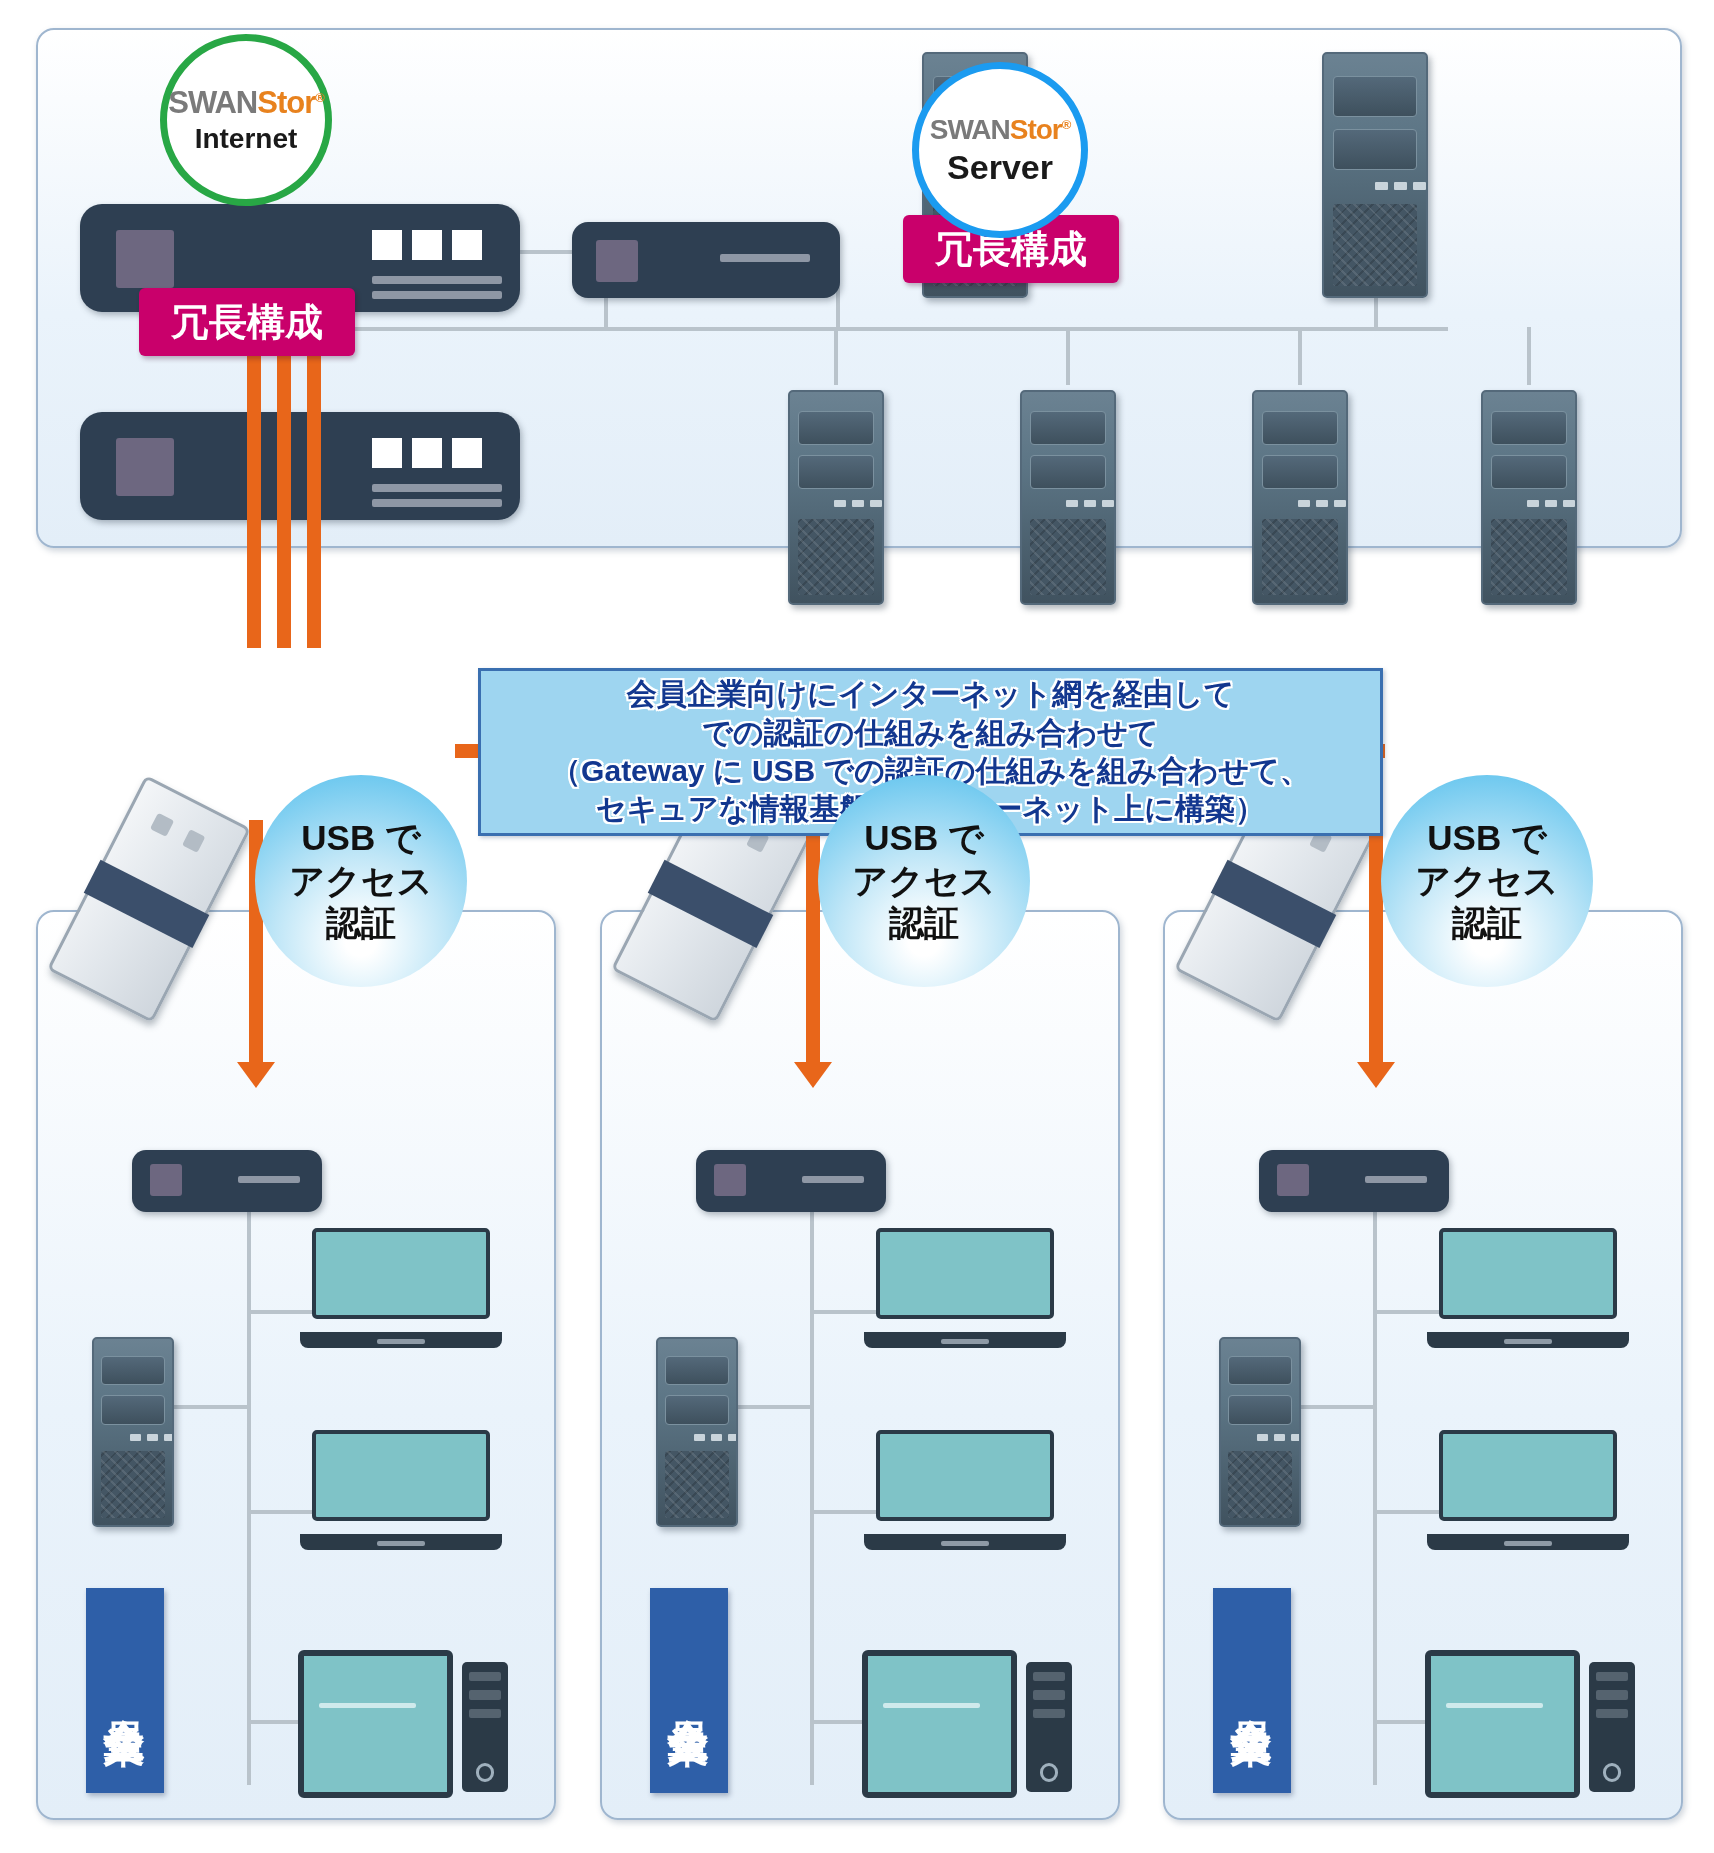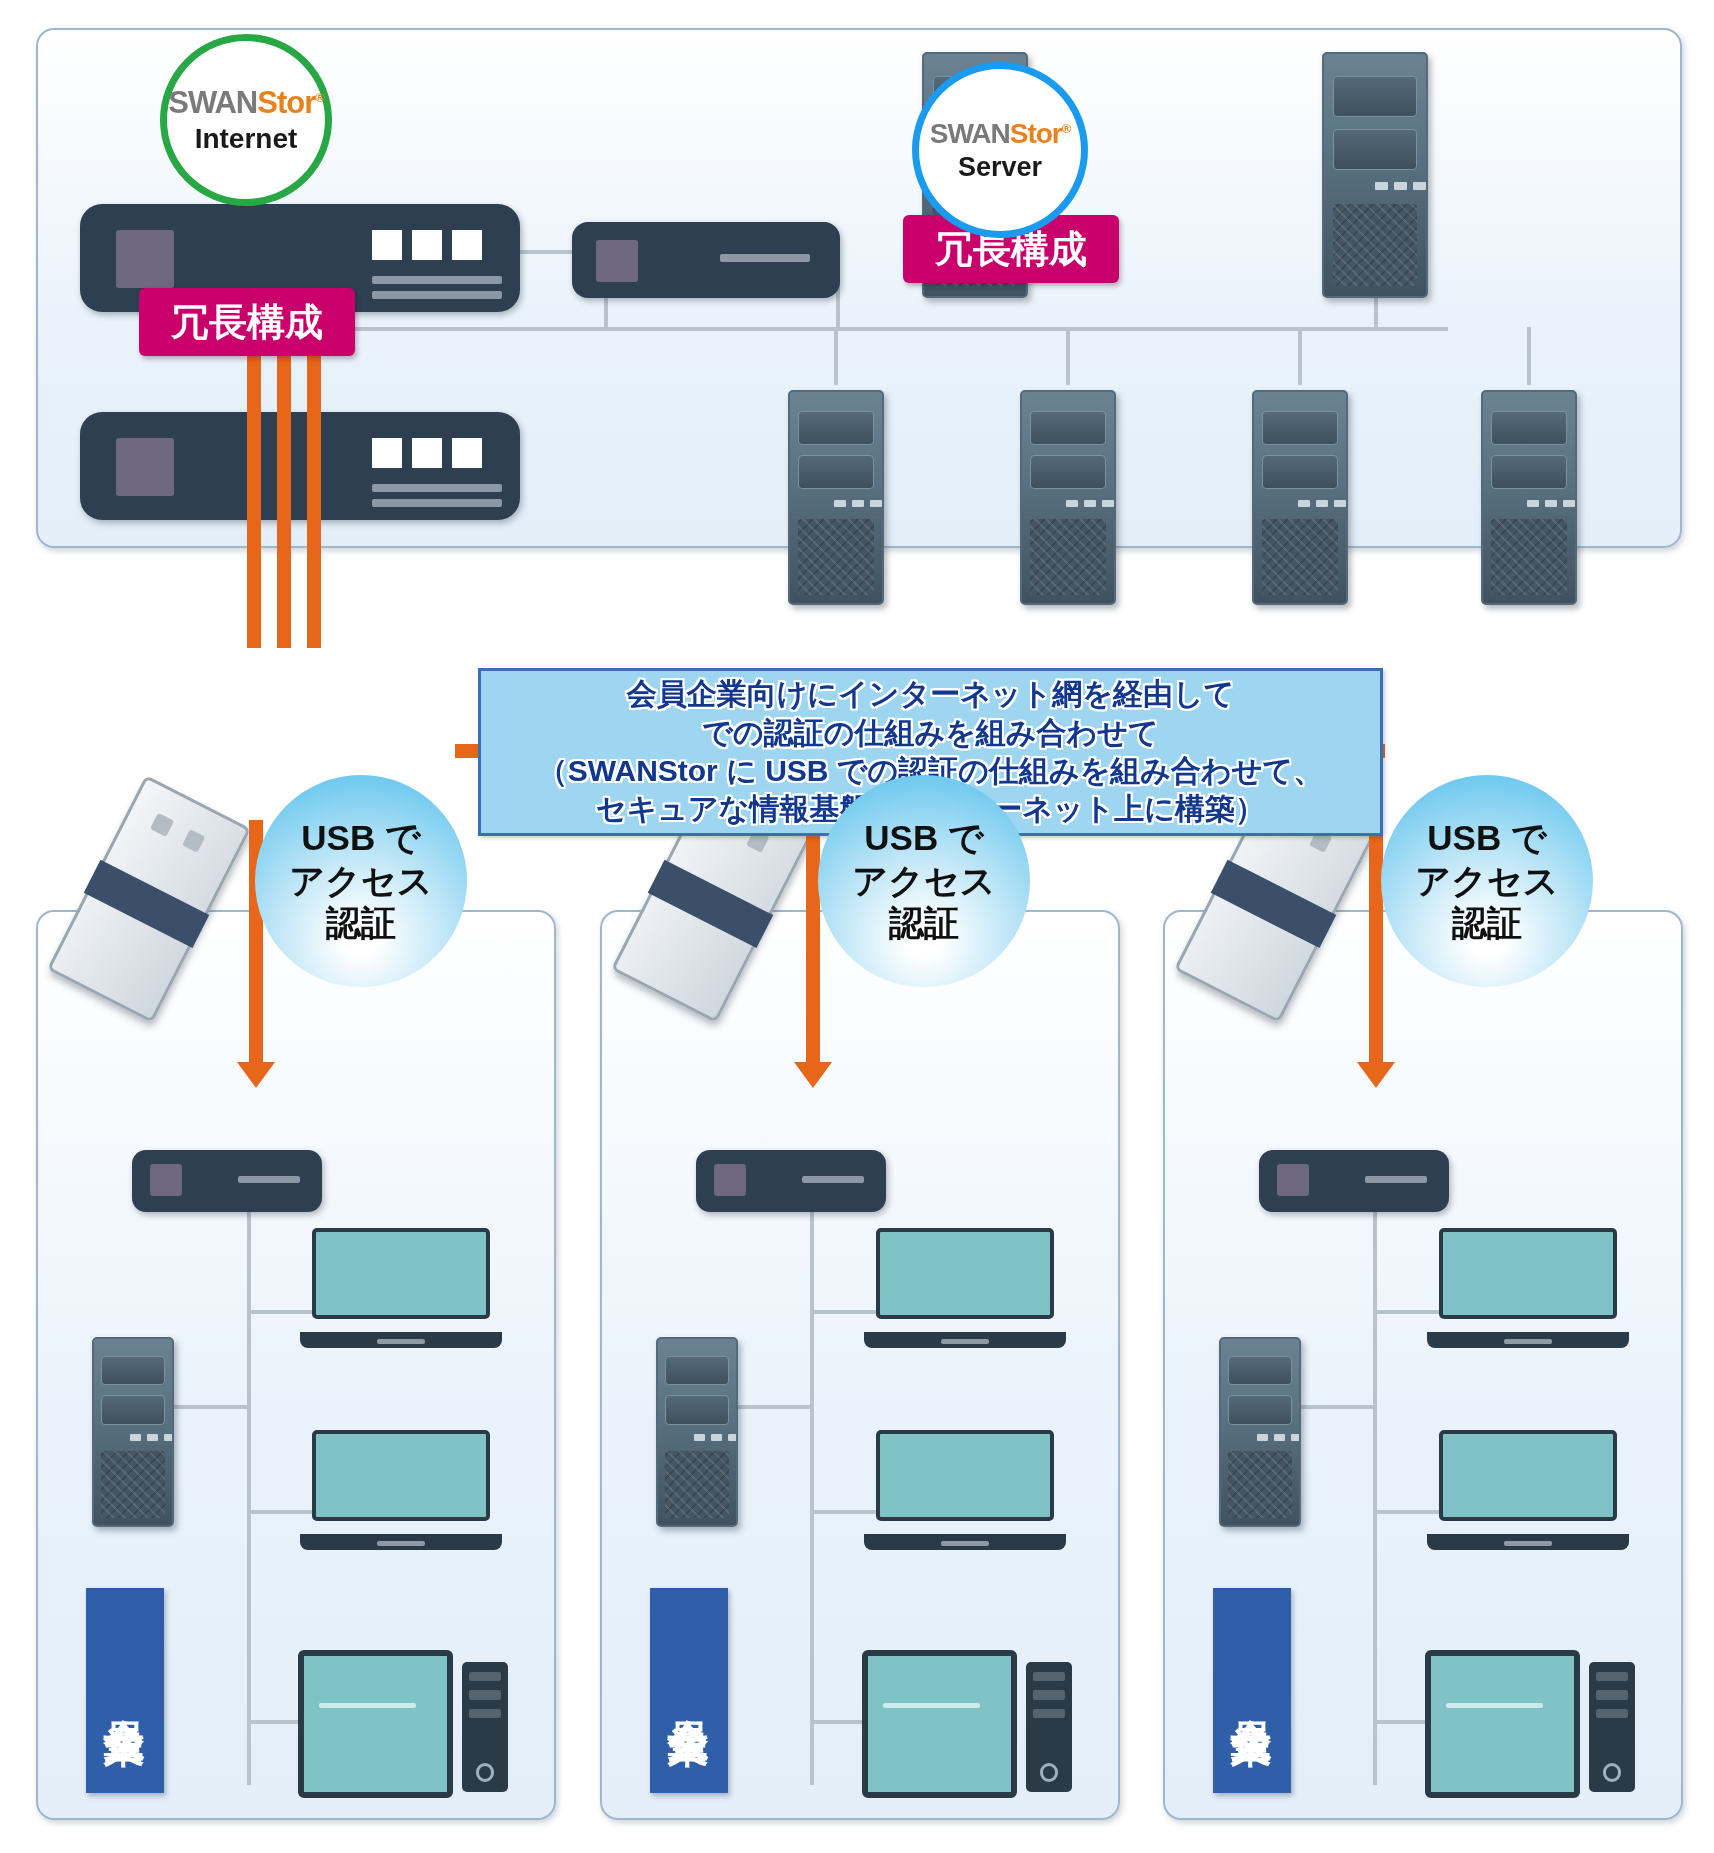--- a/index.html
+++ b/index.html
@@ -144,21 +144,21 @@
   #gateway-logo { left:160px; top:34px; width:172px; height:172px; border:7px solid #28a745; }
   #server-logo  { left:912px; top:62px; width:176px; height:176px; border:7px solid #1b9bf0; }
   .logo-word { font-weight:bold; letter-spacing:-1px; white-space:nowrap; }
   .logo-swan { color:#7a7a7a; }
   .logo-stor { color:#e8821e; }
   .logo-reg  { font-size:13px; color:#e8821e; vertical-align:super; }
   .logo-sub { font-weight:bold; color:#1a1a1a; margin-top:2px; }
   #gateway-logo .logo-word { font-size:31px; }
   #gateway-logo .logo-sub  { font-size:28px; }
   #server-logo .logo-word  { font-size:28px; }
-  #server-logo .logo-sub   { font-size:27px; }
+  #server-logo .logo-sub   { font-size:34px; }
 
   
   .badge-magenta {
     position:absolute;
     background:#c9006b;
     color:#ffffff;
     font-weight:bold;
     display:flex; align-items:center; justify-content:center;
     border-radius:6px;
     box-shadow:2px 3px 5px rgba(60,0,40,.3);
@@ -379,21 +379,21 @@
 
   <div class="logo-circle" id="server-logo">
     <div class="logo-word"><span class="logo-swan">SWAN</span><span class="logo-stor">Stor</span><span class="logo-reg">®</span></div>
     <div class="logo-sub">Server</div>
   </div>
 
 
   <div id="info-box">
     <div class="iline">会員企業向けにインターネット網を経由して</div>
     <div class="iline">での認証の仕組みを組み合わせて</div>
-    <div class="iline">（SWANStor に USB での認証の仕組みを組み合わせて、</div>
+    <div class="iline">（Gateway に USB での認証の仕組みを組み合わせて、</div>
     <div class="iline">セキュアな情報基盤をインターネット上に構築）</div>
   </div>
 
   <div class="orange" style="left:455px; top:744px; width:28px; height:14px;"></div>
 
   <div class="orange" style="left:249px; top:820px; width:14px; height:245px;"></div>
   <div class="arrow-head" style="left:237px; top:1062px;"></div>
 
   <div class="orange" style="left:806px; top:836px; width:14px; height:229px;"></div>
   <div class="arrow-head" style="left:794px; top:1062px;"></div>

